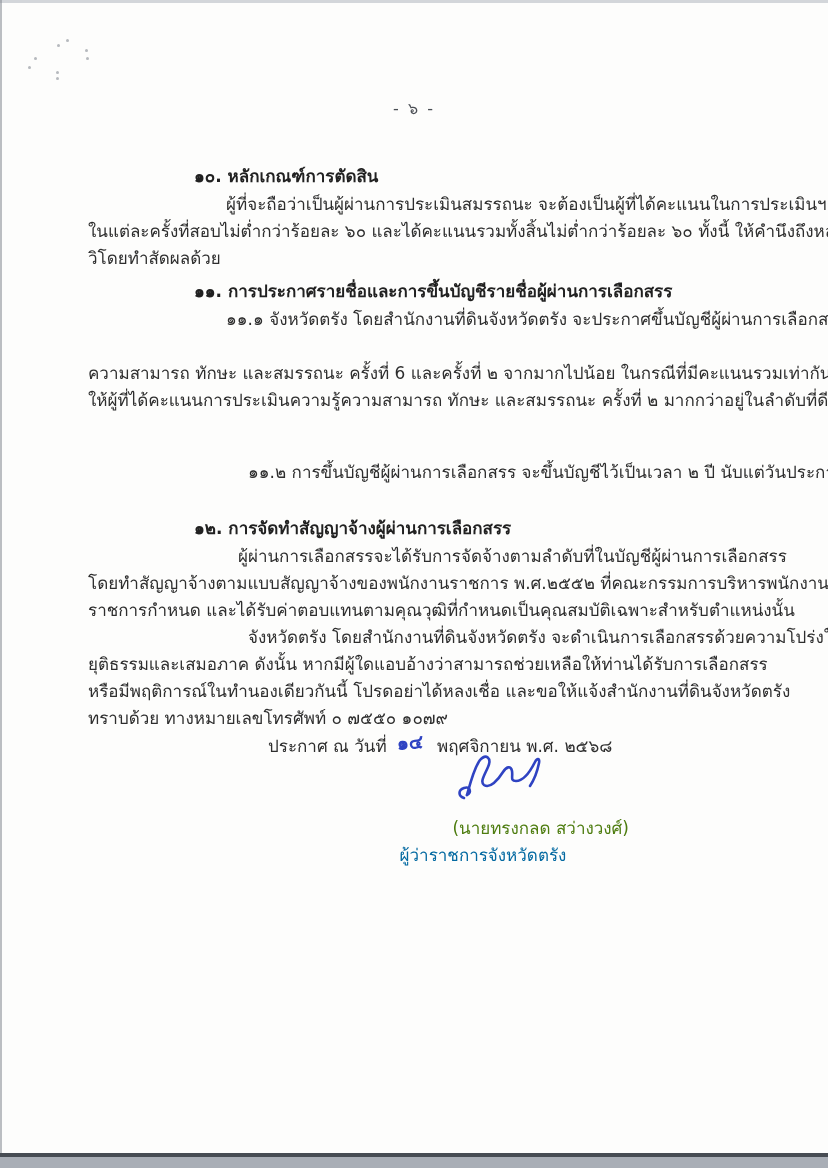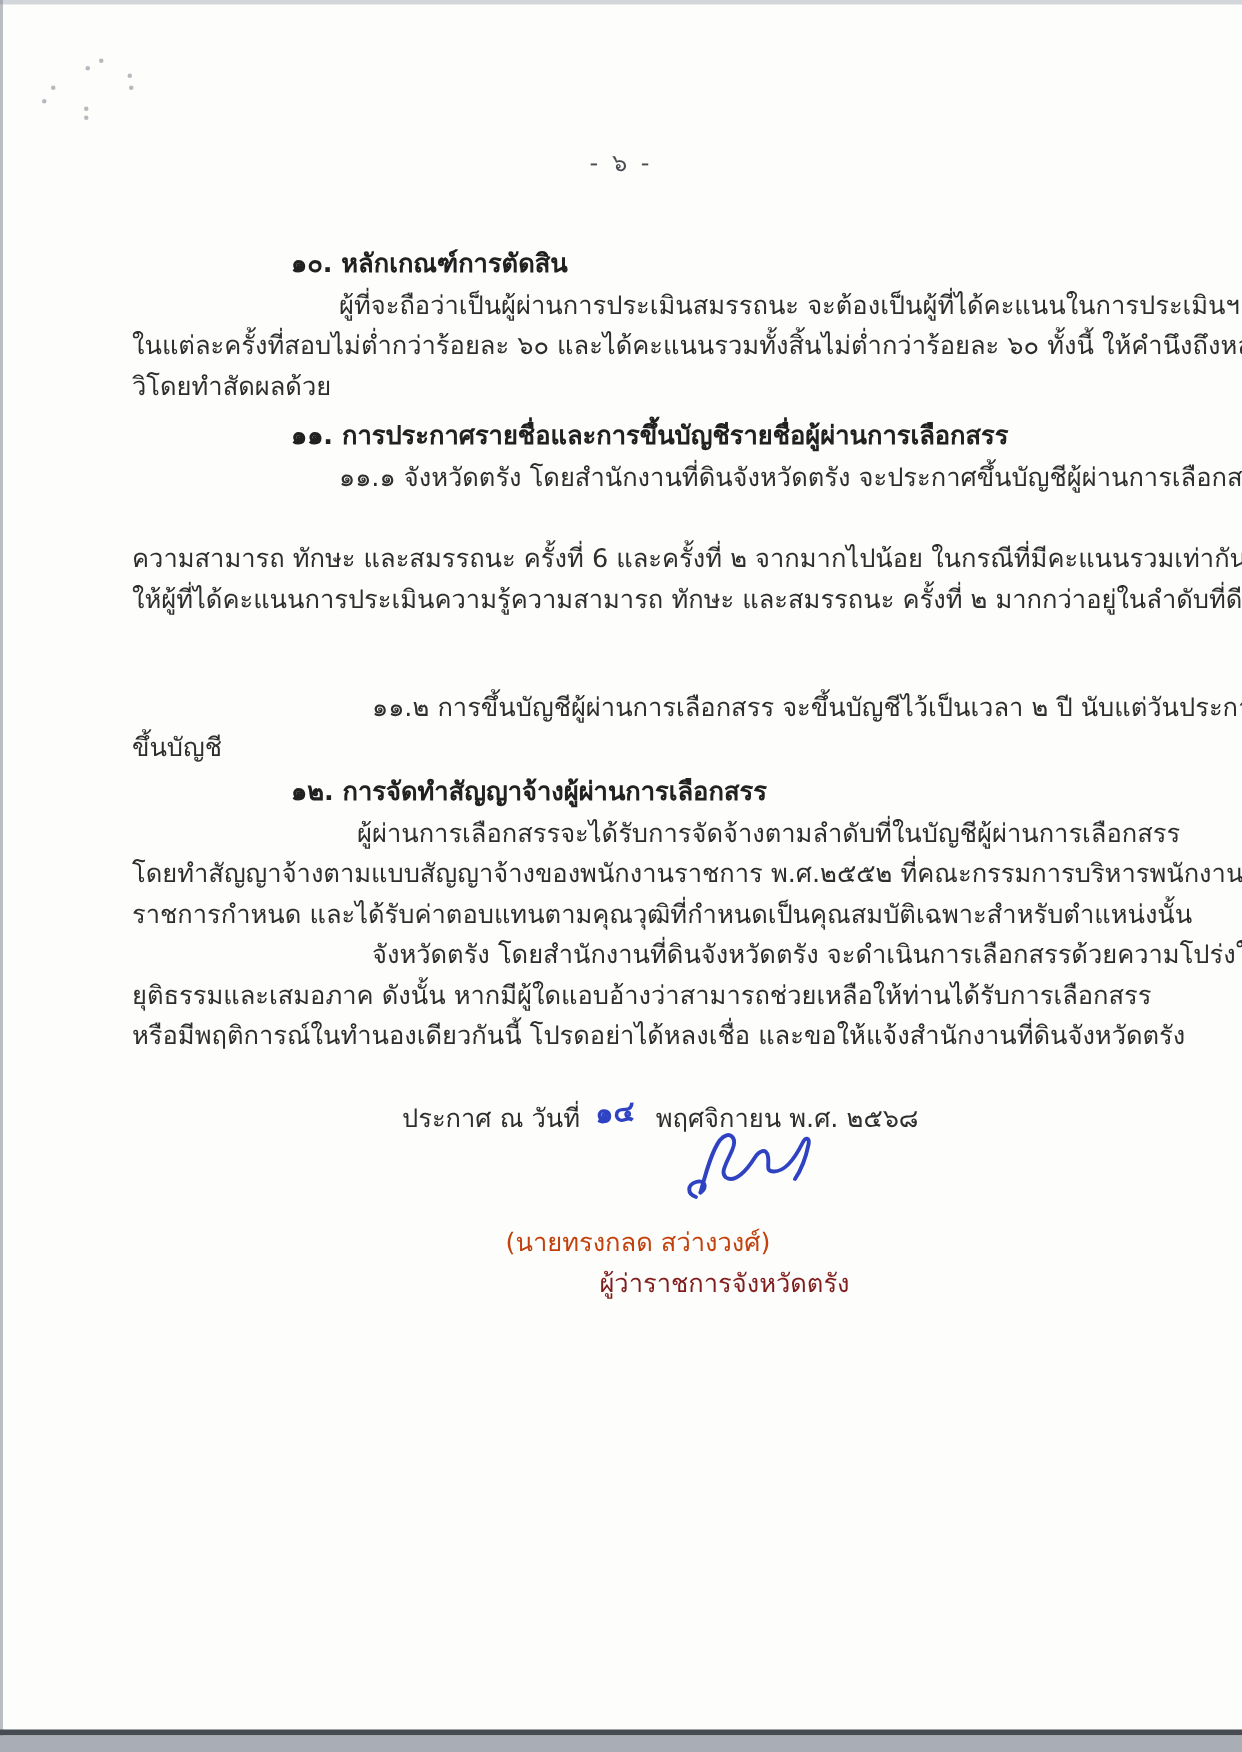--- a/index.html
+++ b/index.html
@@ -35,22 +35,22 @@
     font-size:16px;color:#4a4e54;letter-spacing:2px;
   }
   .date-line{left:268px;width:520px;}
   .hand-day{
     display:inline-block;
     font-size:19px;font-weight:bold;
     transform:rotate(-4deg) translateY(-3px);
     margin:0 14px 0 10px;
   }
   .sig-wrap{position:absolute;left:450px;top:750px;width:120px;height:62px;}
-  .sig-name{position:absolute;left:337px;top:814px;width:292px;text-align:left;font-size:17px;color:#c2410c;white-space:nowrap;}
-  .sig-title{position:absolute;left:337px;top:841px;width:292px;text-align:center;font-size:17px;color:#7f1d1d;white-space:nowrap;}
+  .sig-name{position:absolute;left:337px;top:814px;width:292px;text-align:right;font-size:17px;color:#4d7c0f;white-space:nowrap;}
+  .sig-title{position:absolute;left:337px;top:841px;width:292px;text-align:center;font-size:17px;color:#0369a1;white-space:nowrap;}
 </style>
 </head>
 <body>
 
 <div class="scan">
 
   <div class="edge-top"></div>
   <div class="edge-left"></div>
   <div class="edge-bottom-line"></div>
   <div class="edge-bottom-strip"></div>
@@ -71,30 +71,30 @@
   <div class="line heading" style="top:164px">๑๐. หลักเกณฑ์การตัดสิน</div>
   <div class="line ind-p" style="top:192px">ผู้ที่จะถือว่าเป็นผู้ผ่านการประเมินสมรรถนะ จะต้องเป็นผู้ที่ได้คะแนนในการประเมินฯ</div>
   <div class="line" style="top:219px">ในแต่ละครั้งที่สอบไม่ต่ำกว่าร้อยละ ๖๐ และได้คะแนนรวมทั้งสิ้นไม่ต่ำกว่าร้อยละ ๖๐ ทั้งนี้ ให้คำนึงถึงหลัก</div>
   <div class="line" style="top:246px">วิโดยทำสัดผลด้วย</div>
 
   <div class="line heading" style="top:279px">๑๑. การประกาศรายชื่อและการขึ้นบัญชีรายชื่อผู้ผ่านการเลือกสรร</div>
   <div class="line ind-p" style="top:307px">๑๑.๑ จังหวัดตรัง โดยสำนักงานที่ดินจังหวัดตรัง จะประกาศขึ้นบัญชีผู้ผ่านการเลือกสรร</div>
   <div class="line" style="top:361px">ความสามารถ ทักษะ และสมรรถนะ ครั้งที่ 6 และครั้งที่ ๒ จากมากไปน้อย ในกรณีที่มีคะแนนรวมเท่ากัน</div>
   <div class="line" style="top:388px">ให้ผู้ที่ได้คะแนนการประเมินความรู้ความสามารถ ทักษะ และสมรรถนะ ครั้งที่ ๒ มากกว่าอยู่ในลำดับที่ดีกว่า</div>
   <div class="line ind-deep" style="top:460px">๑๑.๒ การขึ้นบัญชีผู้ผ่านการเลือกสรร จะขึ้นบัญชีไว้เป็นเวลา ๒ ปี นับแต่วันประกาศ</div>
-  <div class="line" style="top:487px">ขึ้นบัญชี</div>
 
   <div class="line heading" style="top:516px">๑๒. การจัดทำสัญญาจ้างผู้ผ่านการเลือกสรร</div>
   <div class="line ind-p12" style="top:544px">ผู้ผ่านการเลือกสรรจะได้รับการจัดจ้างตามลำดับที่ในบัญชีผู้ผ่านการเลือกสรร</div>
   <div class="line" style="top:571px">โดยทำสัญญาจ้างตามแบบสัญญาจ้างของพนักงานราชการ พ.ศ.๒๕๕๒ ที่คณะกรรมการบริหารพนักงาน</div>
   <div class="line" style="top:598px">ราชการกำหนด และได้รับค่าตอบแทนตามคุณวุฒิที่กำหนดเป็นคุณสมบัติเฉพาะสำหรับตำแหน่งนั้น</div>
 
   <div class="line ind-deep" style="top:625px">จังหวัดตรัง โดยสำนักงานที่ดินจังหวัดตรัง จะดำเนินการเลือกสรรด้วยความโปร่งใส</div>
   <div class="line" style="top:652px">ยุติธรรมและเสมอภาค ดังนั้น หากมีผู้ใดแอบอ้างว่าสามารถช่วยเหลือให้ท่านได้รับการเลือกสรร</div>
   <div class="line" style="top:679px">หรือมีพฤติการณ์ในทำนองเดียวกันนี้ โปรดอย่าได้หลงเชื่อ และขอให้แจ้งสำนักงานที่ดินจังหวัดตรัง</div>
+  <div class="line" style="top:706px">ทราบด้วย ทางหมายเลขโทรศัพท์ ๐ ๗๕๕๐ ๑๐๗๙</div>
 
   <div class="line date-line" style="top:733px">
     <span>ประกาศ ณ วันที่</span><span class="hand-day" style="color:#2f43c2">๑๔</span><span>พฤศจิกายน พ.ศ. ๒๕๖๘</span>
   </div>
 
   <div class="sig-wrap">
     <svg width="120" height="62" viewBox="0 0 120 62" fill="none" xmlns="http://www.w3.org/2000/svg">
       <path d="M14 48 C8 46 8 40 14 38 C20 36 22 42 17 45" stroke="#2f43c2" stroke-width="2.6" stroke-linecap="round" fill="none"></path>
       <path d="M17 45 C20 34 24 18 30 10 C36 3 42 8 38 17 C34 26 30 32 34 35 C40 39 48 30 53 22 C56 17 61 15 62 21 C63 27 60 31 66 31 C74 31 80 22 85 12 C87 8 90 8 89 13 C87 23 84 30 80 36" stroke="#2f43c2" stroke-width="2.6" stroke-linecap="round" fill="none"></path>
     </svg>

